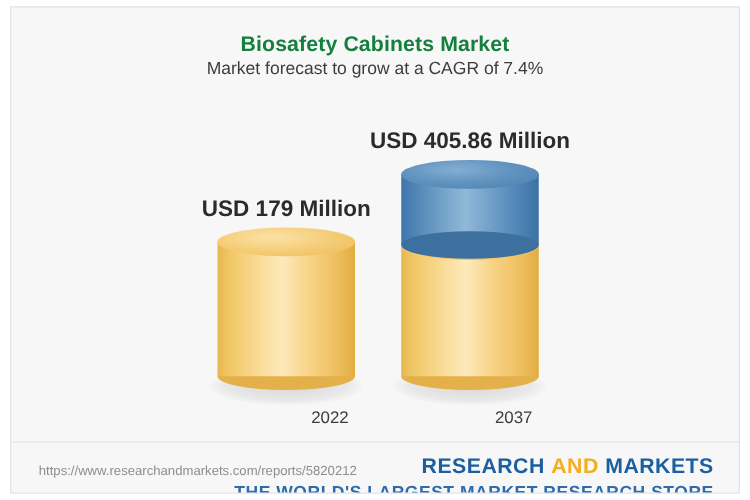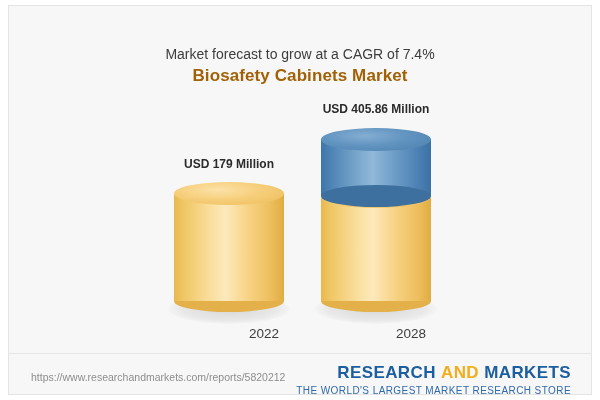--- a/index.html
+++ b/index.html
@@ -26,23 +26,22 @@
 
   
   #chart-title {
     position: absolute;
     left: 0;
     top: 20px;
     width: 100%;
     text-align: center;
     font-size: 17px;
     font-weight: bold;
-    color: #a16207;
+    color: #15803d;
     letter-spacing: 0.1px;
-    margin-top: 40px;
   }
 
   #chart-subtitle {
     position: absolute;
     left: 0;
     top: 40px;
     width: 100%;
     text-align: center;
     font-size: 14px;
     color: #3d3d3d;
@@ -53,21 +52,21 @@
     position: absolute;
     left: 0;
     top: 0;
     width: 584px;
     height: 348px;
   }
 
   .value-label {
     position: absolute;
     text-align: center;
-    font-size: 12px;
+    font-size: 18px;
     font-weight: bold;
     color: #2b2b2b;
     white-space: nowrap;
   }
 
   .cat-label {
     position: absolute;
     text-align: right;
     font-size: 13.5px;
     color: #3d3d3d;
@@ -175,22 +174,22 @@
     font-size: 17px;
     font-weight: bold;
     letter-spacing: 0.4px;
     line-height: 1;
     white-space: nowrap;
   }
   .logo-blue { color: #1c5fa0; }
   .logo-gold { color: #f2ae1c; }
   #logo-tagline {
     margin-top: 4px;
-    font-size: 10px;
-    font-weight: normal;
+    font-size: 14px;
+    font-weight: bold;
     letter-spacing: 0.42px;
     color: #2f6aad;
     white-space: nowrap;
   }
 </style>
 </head>
 <body>
 
 <div id="card">
 
@@ -222,21 +221,21 @@
       <div class="seg-body fill-yellow-body" style="top:68px; width:110px; height:105px;"></div>
       <div class="seg-top fill-yellow-top" style="top:57px; width:110px; height:23px;"></div>
 
       <div class="seg-body fill-blue-body" style="top:11px; width:110px; height:57px;"></div>
       <div class="seg-bottom fill-blue-bottom" style="top:57px; width:110px; height:22px;"></div>
       <div class="seg-top fill-blue-top" style="top:0px; width:110px; height:23px;"></div>
     </div>
 
     <div class="value-label" style="left:282px; top:96px; width:170px;">USD 405.86 Million</div>
 
-    <div class="cat-label" style="left:317px; top:320px; width:100px;">2028</div>
+    <div class="cat-label" style="left:317px; top:320px; width:100px;">2037</div>
 
   </div>
 
   <div id="footer-divider"></div>
 
   <div id="footer-url">https://www.researchandmarkets.com/reports/5820212</div>
 
   <div id="logo">
     <div id="logo-wordmark">
       <span class="logo-blue">RESEARCH</span><span>&nbsp;</span><span class="logo-gold">AND</span><span>&nbsp;</span><span class="logo-blue">MARKETS</span>

